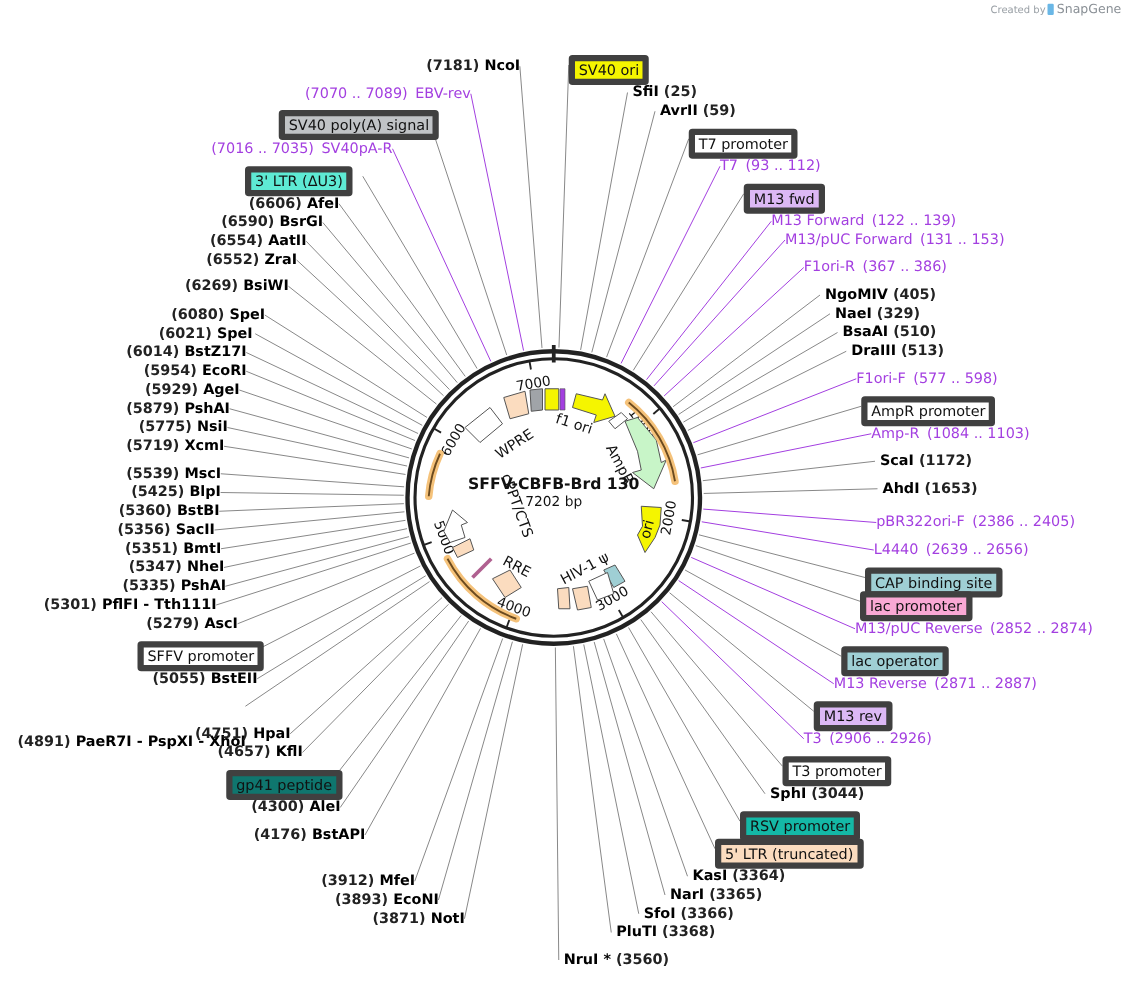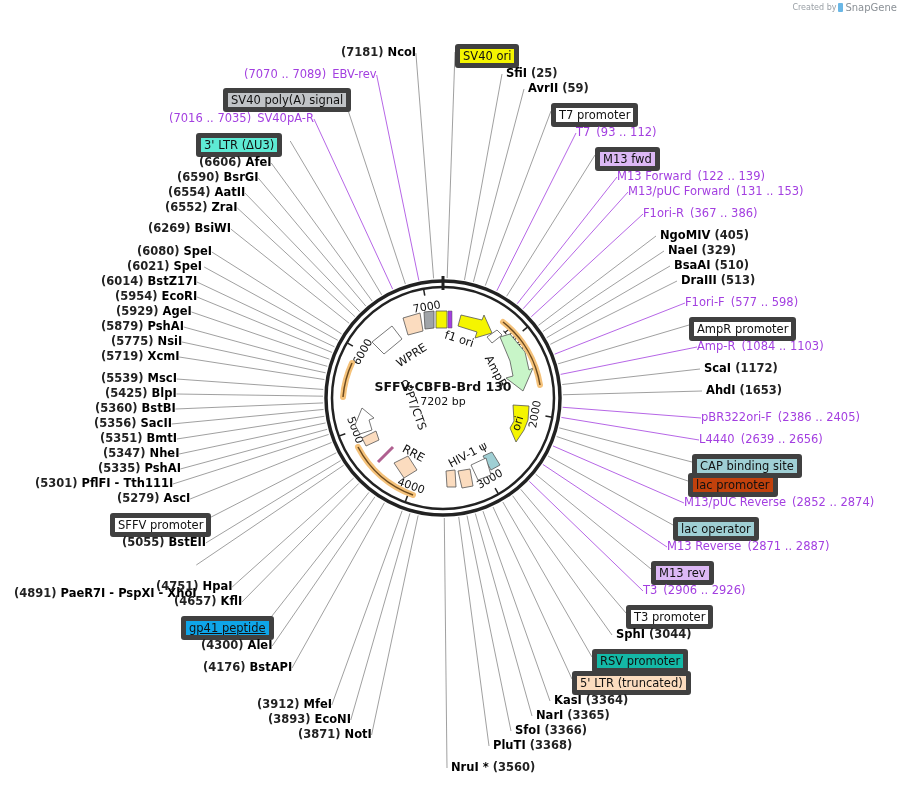--- a/index.html
+++ b/index.html
@@ -210,34 +210,34 @@
     <div class="lbl enz" style="left: 105px; top: 386px;"><span class="num">(5425)</span><span class="name">BlpI</span></div>
     <div class="lbl enz" style="left: 95px; top: 401px;"><span class="num">(5360)</span><span class="name">BstBI</span></div>
     <div class="lbl primer" style="left: 701px; top: 410px;"><span class="name">pBR322ori-F</span><span class="num">(2386 .. 2405)</span></div>
     <div class="lbl enz" style="left: 94px; top: 416px;"><span class="num">(5356)</span><span class="name">SacII</span></div>
     <div class="lbl enz" style="left: 100px; top: 431px;"><span class="num">(5351)</span><span class="name">BmtI</span></div>
     <div class="lbl primer" style="left: 699px; top: 432px;"><span class="name">L4440</span><span class="num">(2639 .. 2656)</span></div>
     <div class="lbl enz" style="left: 103px; top: 446px;"><span class="num">(5347)</span><span class="name">NheI</span></div>
     <div class="lbl feat" style="left: 692px; top: 454px; background: rgb(159, 207, 212);">CAP binding site</div>
     <div class="lbl enz" style="left: 98px; top: 461px;"><span class="num">(5335)</span><span class="name">PshAI</span></div>
     <div class="lbl enz" style="left: 35px; top: 476px;"><span class="num">(5301)</span><span class="name">PflFI - Tth111I</span></div>
-    <div class="lbl feat" style="left: 688px; top: 473px; background: #c2410c;">lac promoter</div>
+    <div class="lbl feat" style="left: 688px; top: 473px; background: #f9a8d4;">lac promoter</div>
     <div class="lbl enz" style="left: 117px; top: 491px;"><span class="num">(5279)</span><span class="name">AscI</span></div>
     <div class="lbl primer" style="left: 684px; top: 495px;"><span class="name">M13/pUC Reverse</span><span class="num">(2852 .. 2874)</span></div>
     <div class="lbl feat" style="left: 110px; top: 513px; background: rgb(255, 255, 255);">SFFV promoter</div>
     <div class="lbl feat" style="left: 673px; top: 517px; background: rgb(159, 207, 212);">lac operator</div>
     <div class="lbl enz" style="left: 122px; top: 535px;"><span class="num">(5055)</span><span class="name">BstEII</span></div>
     <div class="lbl primer" style="left: 667px; top: 539px;"><span class="name">M13 Reverse</span><span class="num">(2871 .. 2887)</span></div>
     <div class="lbl enz" style="left: 14px; top: 574px; margin-top: 12px;"><span class="num">(4891)</span><span class="name">PaeR7I - PspXI - XhoI</span></div>
     <div class="lbl feat" style="left: 651px; top: 561px; background: rgb(220, 184, 245);">M13 rev</div>
     <div class="lbl enz" style="left: 156px; top: 579px;"><span class="num">(4751)</span><span class="name">HpaI</span></div>
     <div class="lbl primer" style="left: 643px; top: 583px;"><span class="name">T3</span><span class="num">(2906 .. 2926)</span></div>
     <div class="lbl enz" style="left: 174px; top: 594px;"><span class="num">(4657)</span><span class="name">KflI</span></div>
     <div class="lbl feat" style="left: 626px; top: 605px; background: rgb(255, 255, 255);">T3 promoter</div>
-    <div class="lbl feat" style="left: 181px; top: 616px; background: #0ea5e9; text-decoration: underline;">gp41 peptide</div>
+    <div class="lbl feat" style="left: 181px; top: 616px; background: #0f766e;">gp41 peptide</div>
     <div class="lbl enz" style="left: 612px; top: 627px;"><span class="name">SphI</span><span class="num">(3044)</span></div>
     <div class="lbl enz" style="left: 201px; top: 638px;"><span class="num">(4300)</span><span class="name">AleI</span></div>
     <div class="lbl feat" style="left: 592px; top: 649px; background: #14b8a6;">RSV promoter</div>
     <div class="lbl enz" style="left: 203px; top: 660px;"><span class="num">(4176)</span><span class="name">BstAPI</span></div>
     <div class="lbl feat" style="left: 572px; top: 671px; background: rgb(251, 220, 191);">5' LTR (truncated)</div>
     <div class="lbl enz" style="left: 550px; top: 693px;"><span class="name">KasI</span><span class="num">(3364)</span></div>
     <div class="lbl enz" style="left: 257px; top: 697px;"><span class="num">(3912)</span><span class="name">MfeI</span></div>
     <div class="lbl enz" style="left: 532px; top: 708px;"><span class="name">NarI</span><span class="num">(3365)</span></div>
     <div class="lbl enz" style="left: 268px; top: 712px;"><span class="num">(3893)</span><span class="name">EcoNI</span></div>
     <div class="lbl enz" style="left: 511px; top: 723px;"><span class="name">SfoI</span><span class="num">(3366)</span></div>

